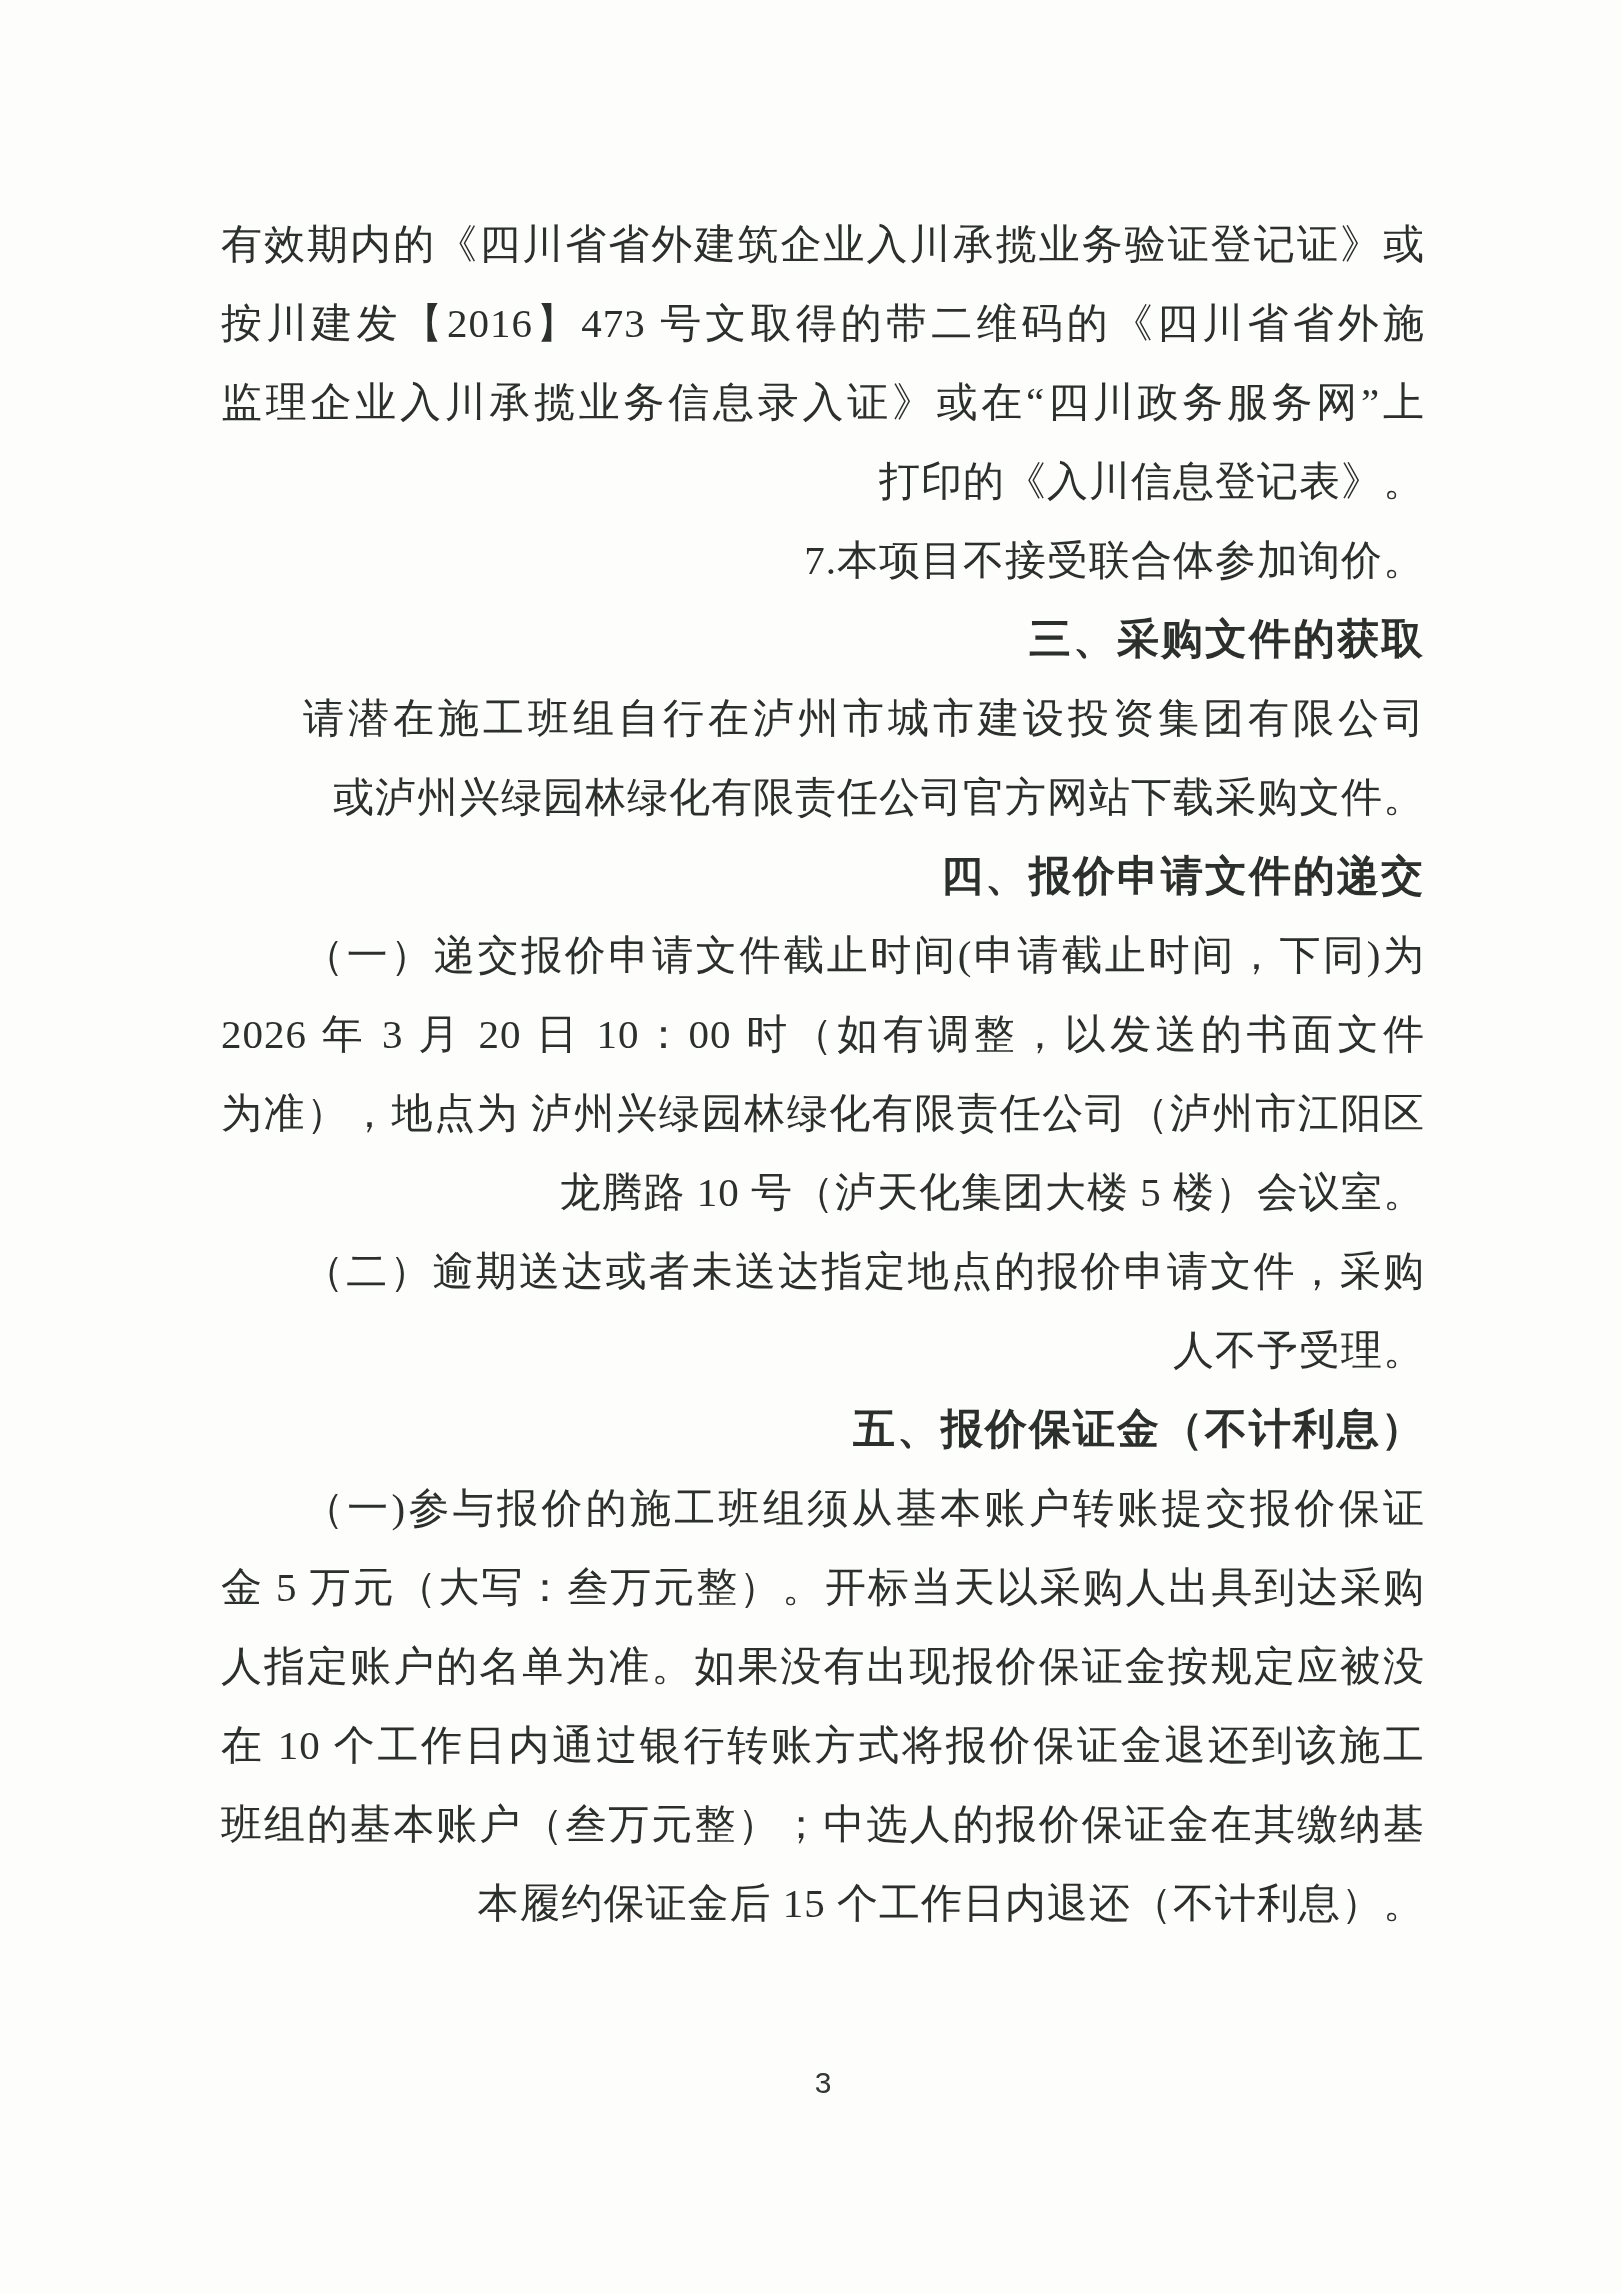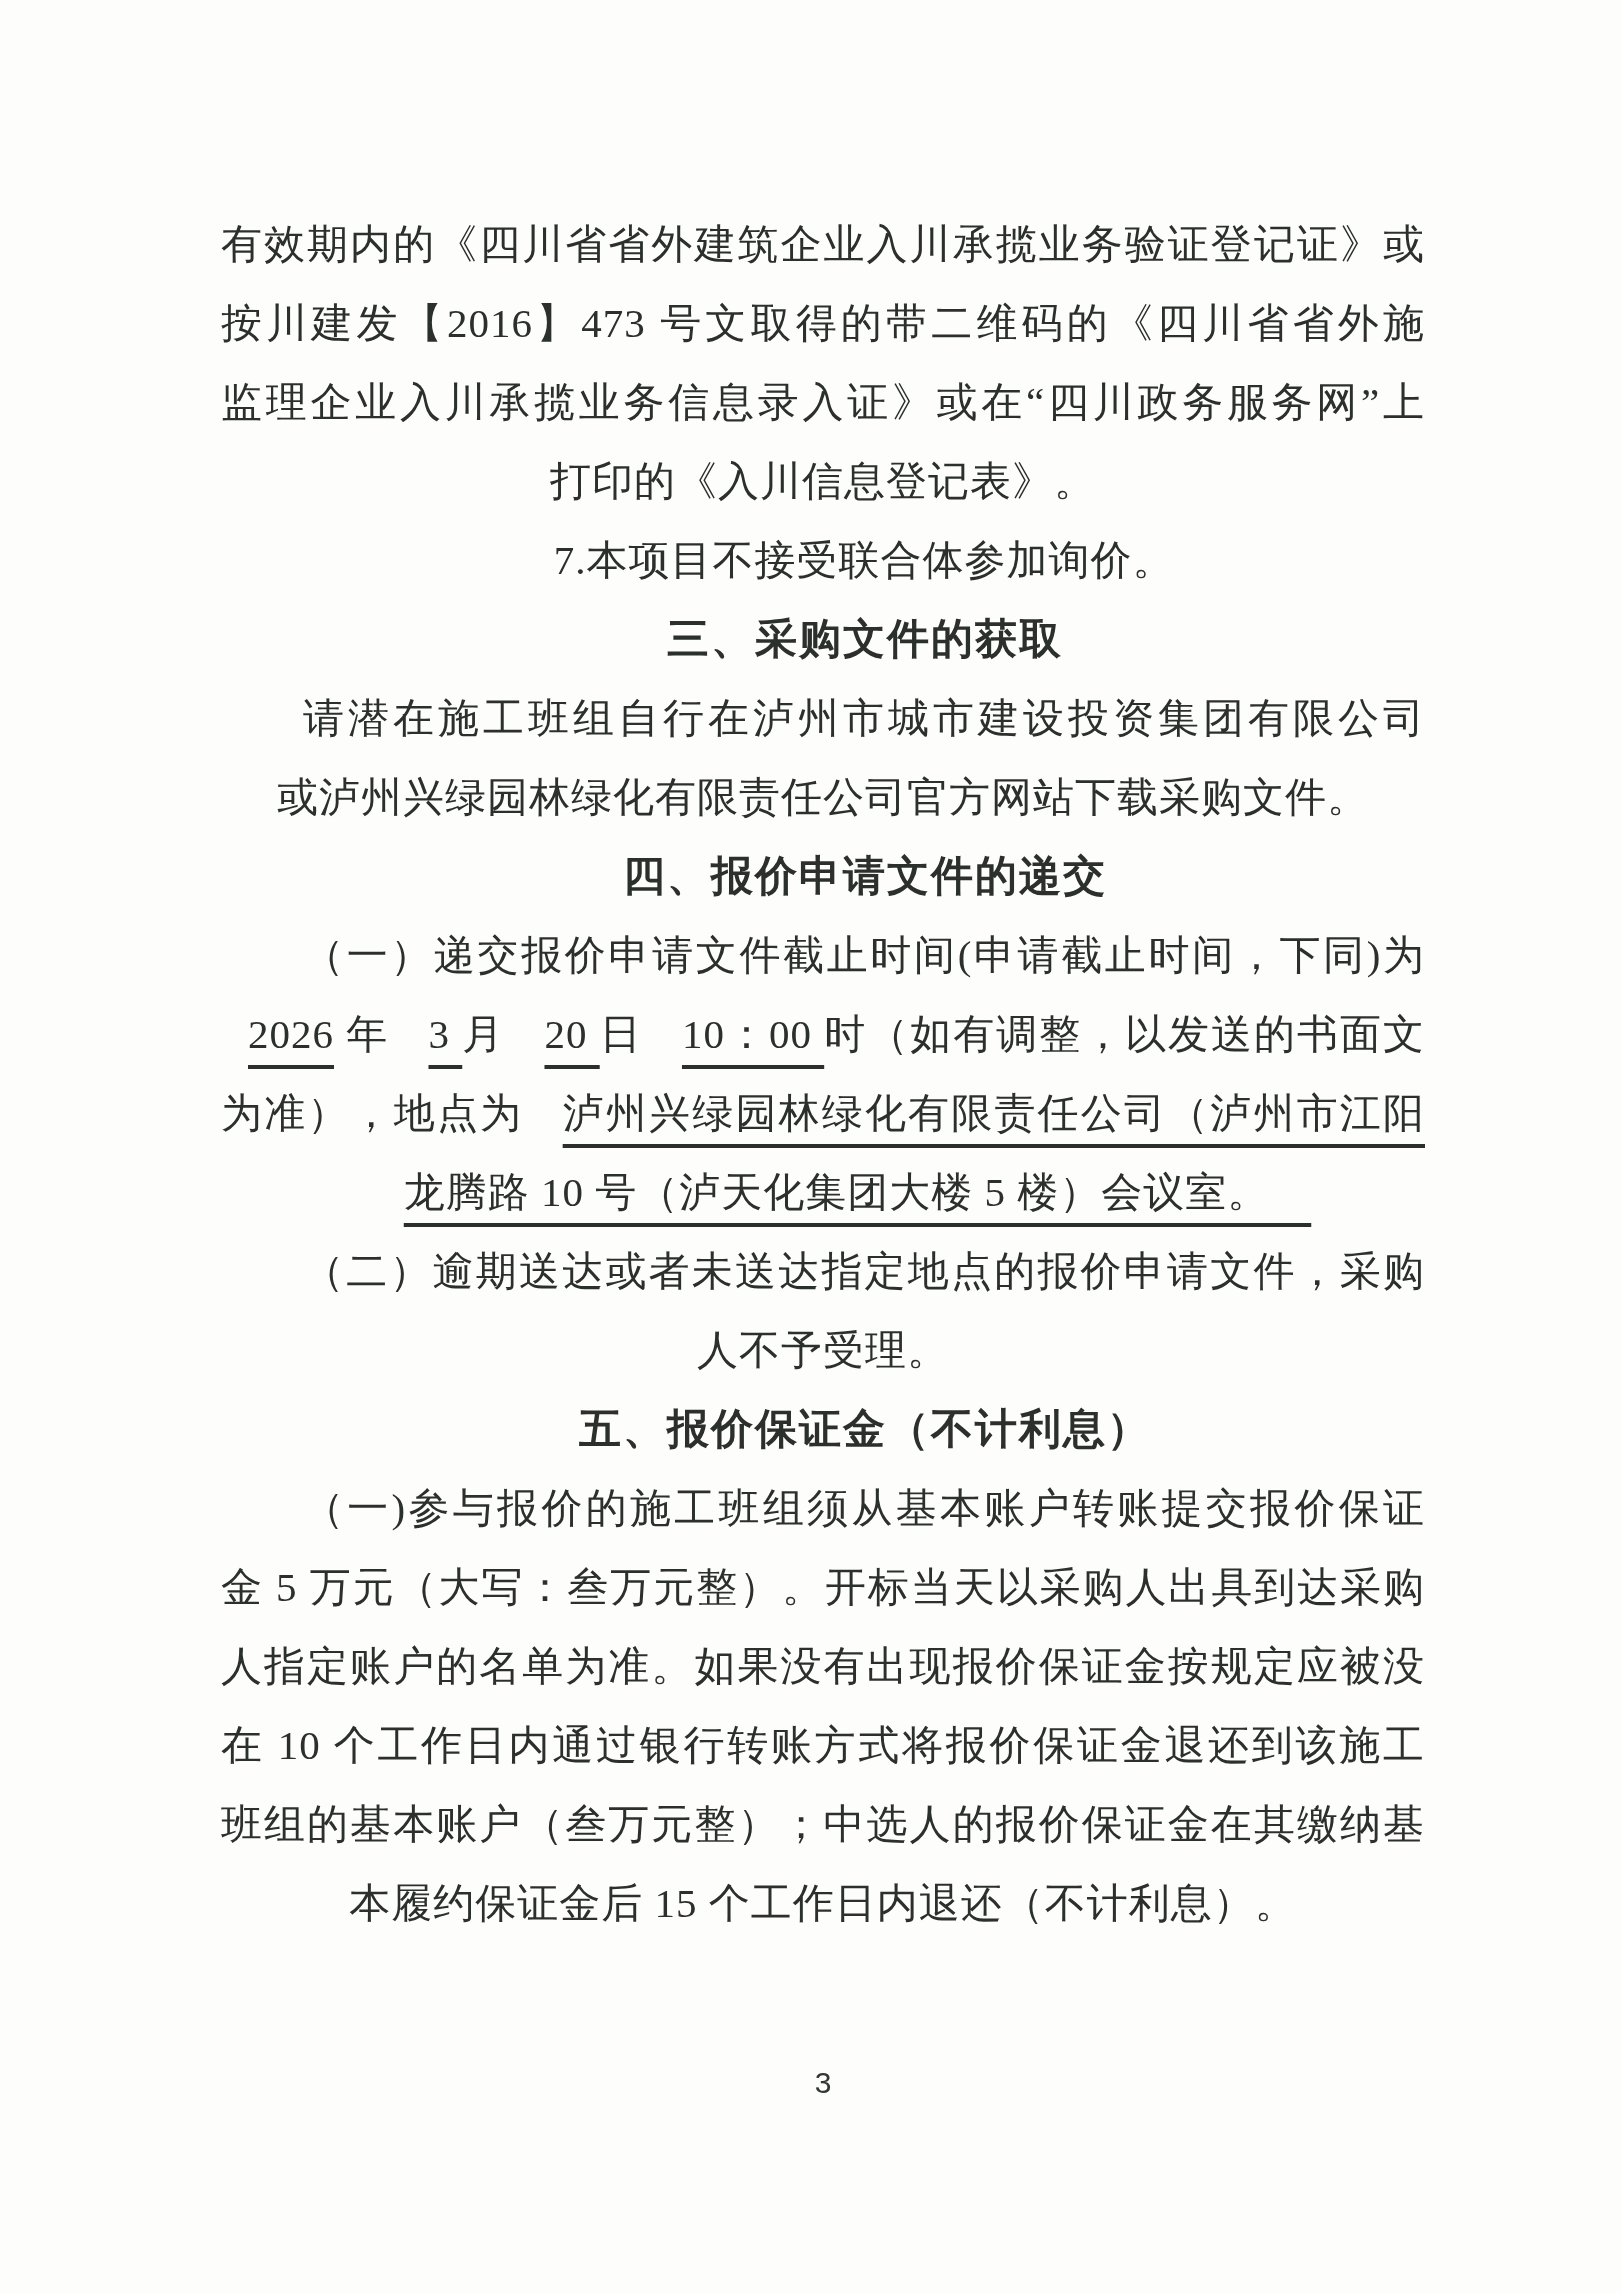--- a/index.html
+++ b/index.html
@@ -21,43 +21,41 @@
     position: absolute;
     top: 205px;
     left: 221px;
     width: 1204px;
   }
   .line {
     height: 79px;
     line-height: 79px;
     font-size: 41px;
     letter-spacing: 1px;
-    text-align: center;
+    text-align: right;
     white-space: normal;
     overflow: hidden;
   }
   .line.justify {
     text-align: justify;
     text-align-last: justify;
   }
   .line.indent {
     text-indent: 2em;
   }
   .line.heading {
     font-family: Liberation Serif, serif;
     font-weight: bold;
     font-size: 42px;
     letter-spacing: 2px;
   }
   .u {
-    text-decoration: underline;
     text-decoration-thickness: 3.9px;
     text-underline-offset: 16.7px;
     text-decoration-skip-ink: none;
-    margin-left: 27px;
   }
   .page-number {
     position: absolute;
     top: 2066px;
     left: 221px;
     width: 1204px;
     text-align: center;
     font-family: "Liberation Sans", "DejaVu Sans", sans-serif;
     font-size: 30px;
     color: #333733;

